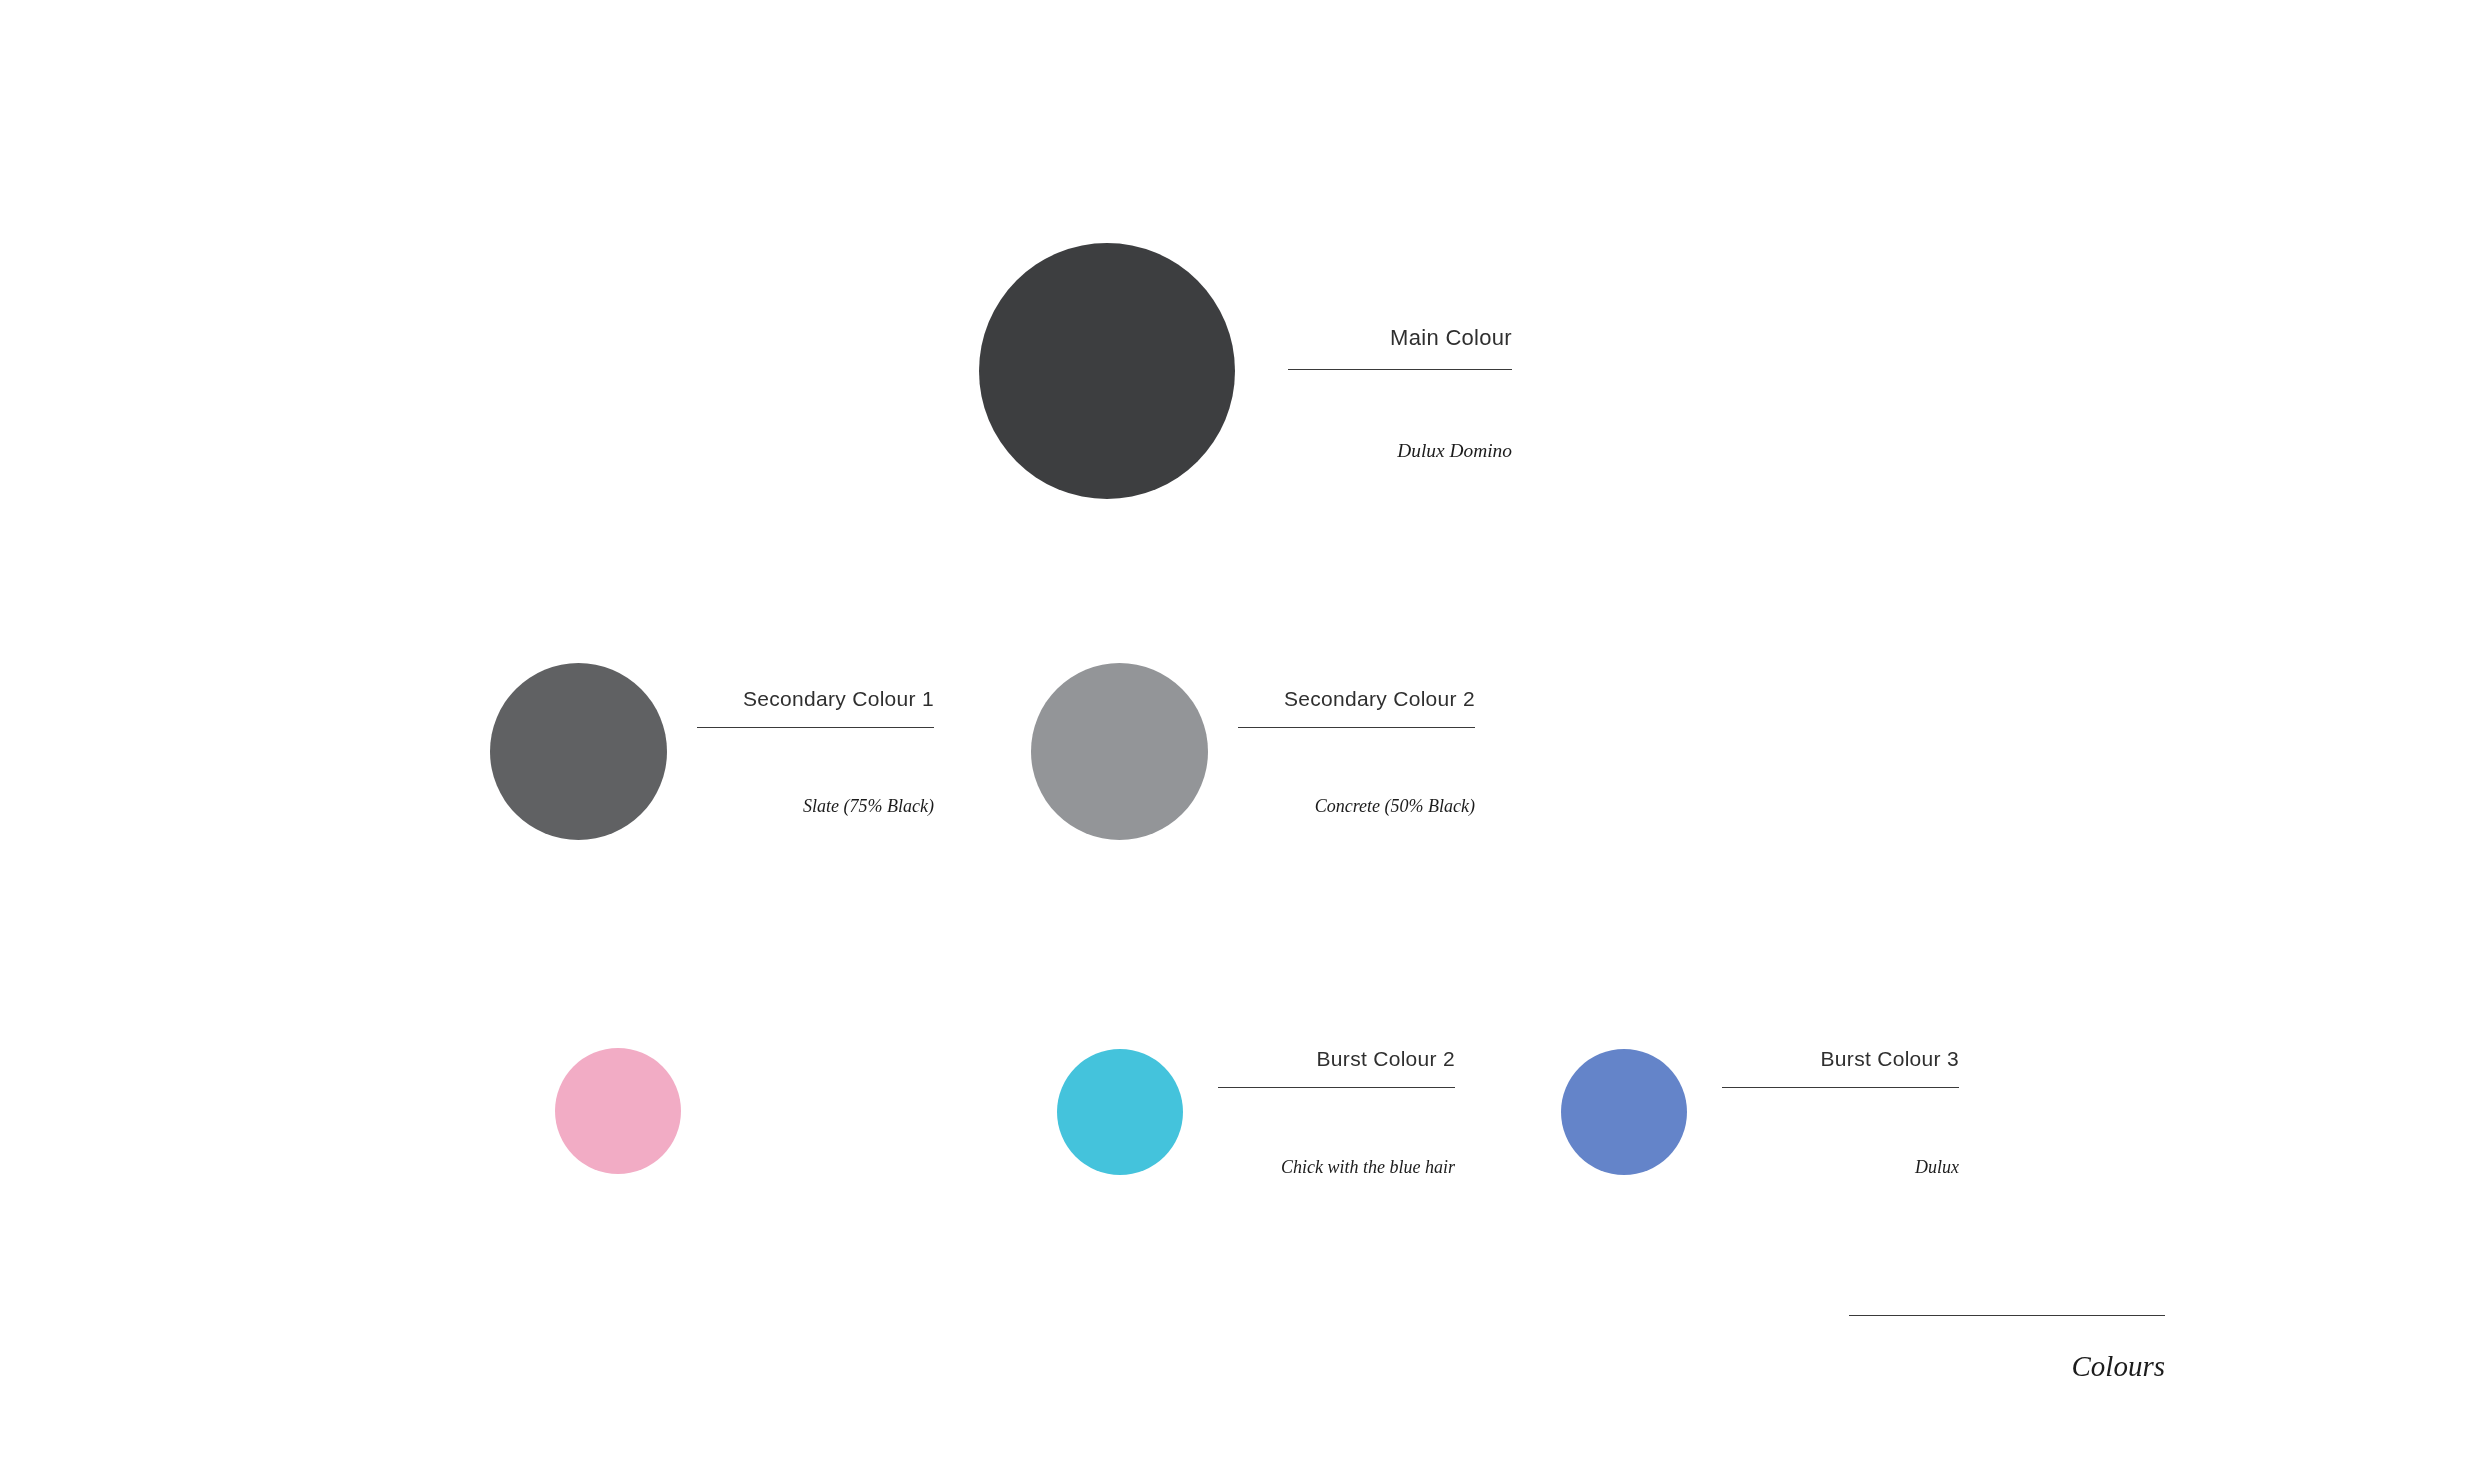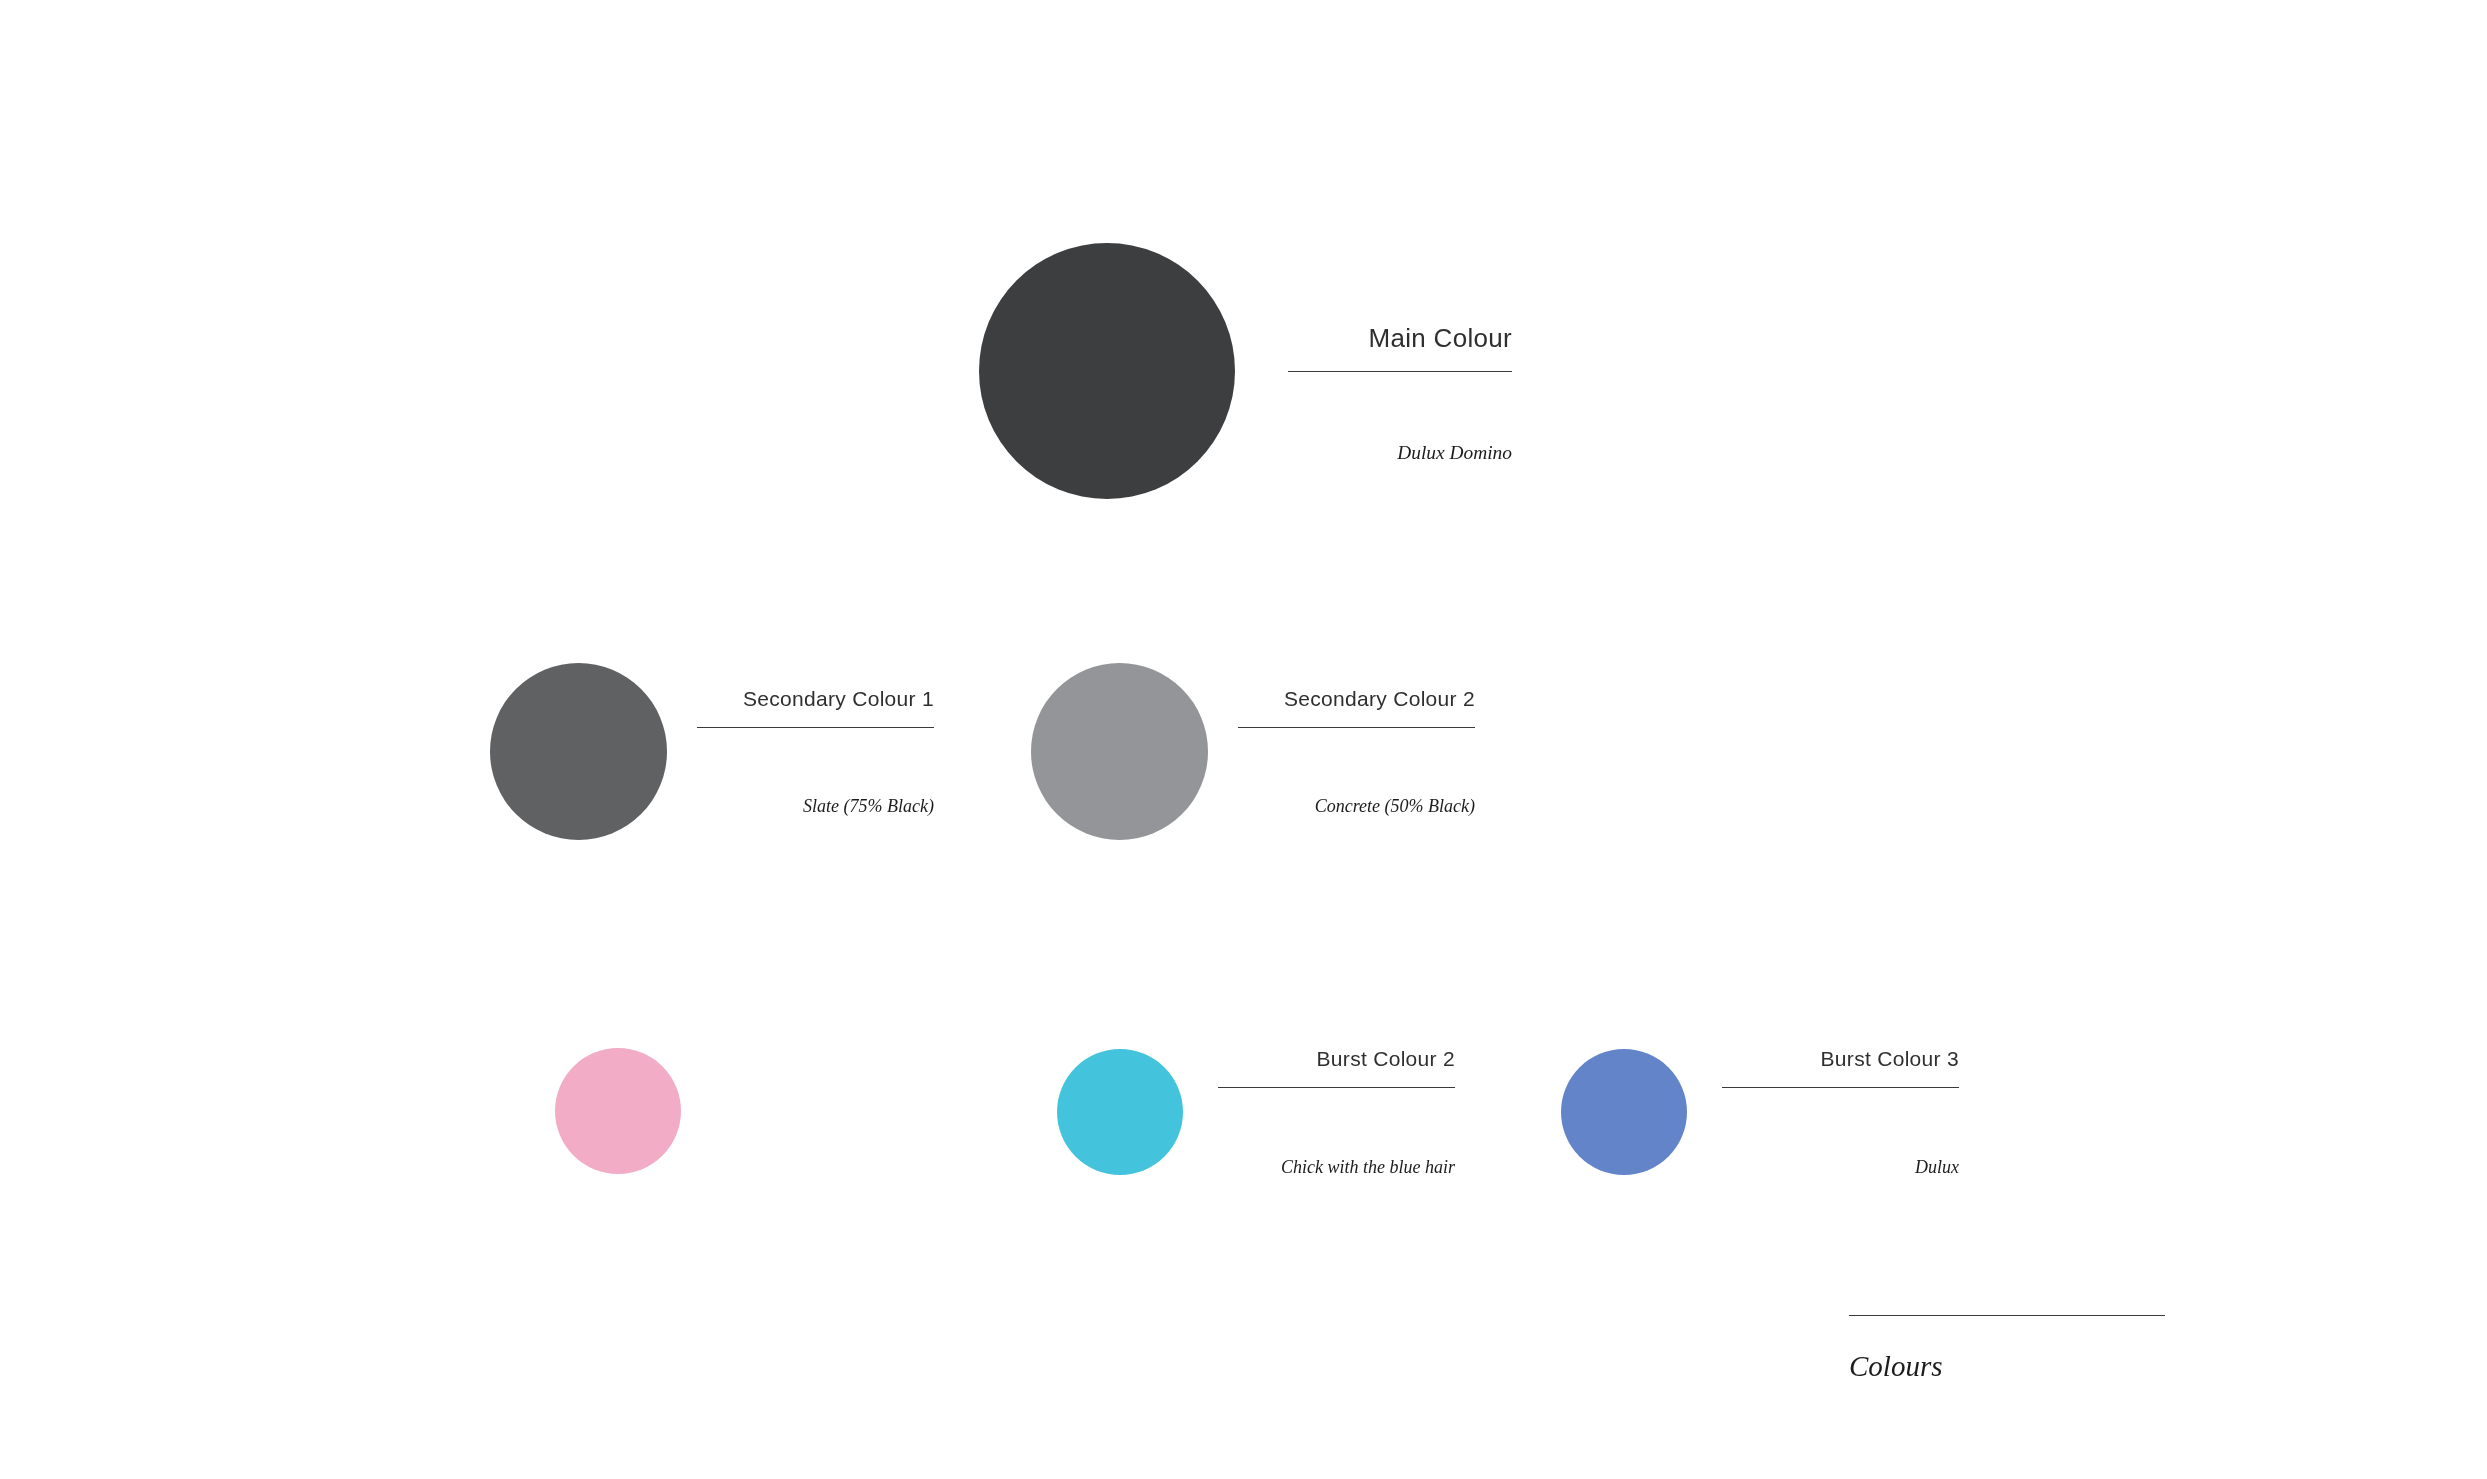--- a/index.html
+++ b/index.html
@@ -74,21 +74,21 @@
     top: 243px;
   }
   #entry-main .swatch {
     width: 256px;
     height: 256px;
   }
   #entry-main .caption {
     width: 224px;
     margin-left: 53px;
   }
-  #entry-main .caption .label  { font-size: 26px; margin-bottom: 19.4px; margin-top: 46px; }
+  #entry-main .caption .label  { font-size: 22px; margin-bottom: 19.4px; margin-top: 46px; }
   #entry-main .caption .rule   { height: 1.4px; margin-bottom: 23px; }
   #entry-main .caption .subtitle { font-size: 19.4px; }
 
   
   .entry-secondary .swatch {
     width: 177px;
     height: 177px;
   }
   .entry-secondary .caption {
     width: 237px;
@@ -120,21 +120,21 @@
   #entry-burst-3 { left: 1561px; top: 1048px; }
 
   
   #footer {
     position: absolute;
     left: 1849px;
     top: 1315px;
     width: 316px;
     display: flex;
     flex-direction: column;
-    align-items: flex-start;
+    align-items: flex-end;
   }
   #footer .rule {
     width: 100%;
     height: 1.4px;
     background: #3a3a3a;
   }
   #footer .footer-label {
     font-family: "Liberation Serif", serif;
     font-style: italic;
     font-size: 29px;

